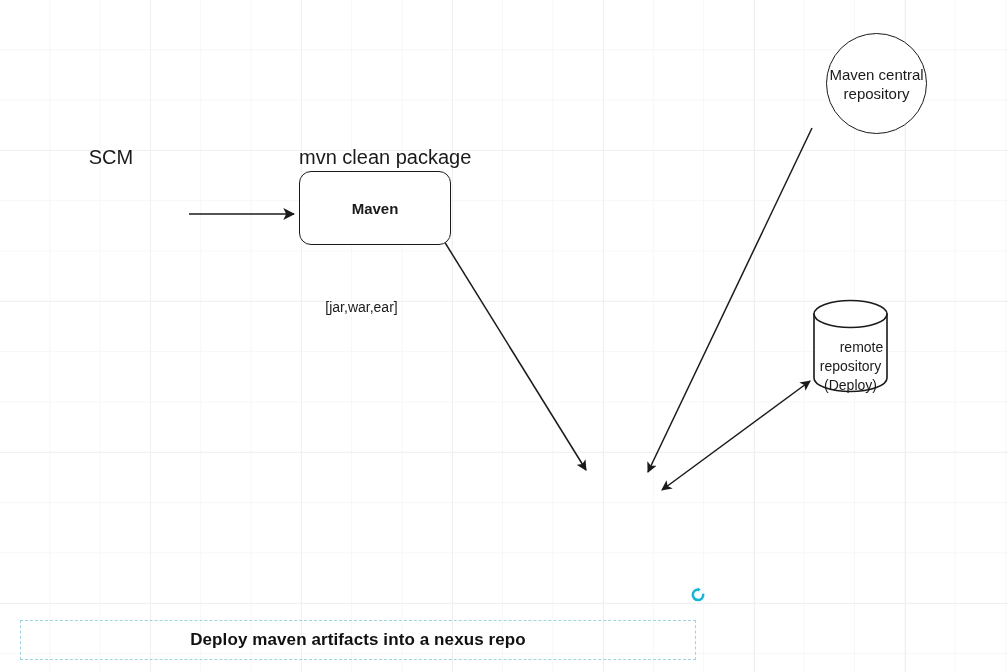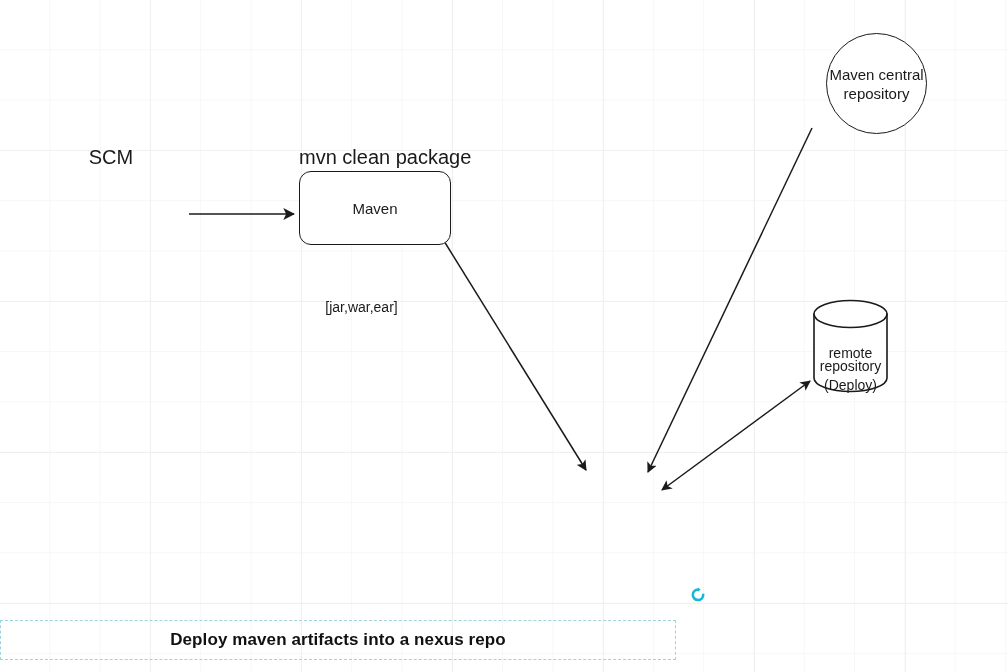--- a/index.html
+++ b/index.html
@@ -84,20 +84,21 @@
     pointer-events: none;
   }
   .caption-box {
     position: absolute;
     border: 1.5px dashed #9ed3e0;
     box-sizing: border-box;
     display: flex;
     align-items: center;
     justify-content: center;
     background: transparent;
+    margin-left: 20px;
   }
   .caption-box span {
     font-size: 17px;
     font-weight: bold;
     color: #111111;
     letter-spacing: 0.1px;
   }
   .refresh-icon {
     position: absolute;
     width: 16px;
@@ -131,35 +132,35 @@
       <path d="M 814 314 L 814 378 A 36.5 13.5 0 0 0 887 378 L 887 314 Z" fill="#ffffff" stroke="#1a1a1a" stroke-width="1.6"></path>
       <ellipse cx="850.5" cy="314" rx="36.5" ry="13.5" fill="#ffffff" stroke="#1a1a1a" stroke-width="1.6"></ellipse>
     </g>
   </svg>
 
   <div class="free-label" style="left:36px; top:148px; width:150px;">SCM</div>
 
 
   <div class="free-label" style="left:299px; top:148px; width:150px;">mvn clean package</div>
 
-  <div class="rect-node" style="left:299px; top:171px; width:150px; height:72px;">
+  <div class="rect-node" style="left:299px; top:171px; width:150px; height:72px;font-weight:bold;">
     <span>Maven</span>
   </div>
 
   <div class="free-label" style="left:299px; top:250px; width:125px; font-size:14px;margin-top:48px;">[jar,war,ear]</div>
 
   <div class="circle-node" style="left:826px; top:33px; width:99px; height:99px;">
     <span>
       <span>Maven central</span><br>
       <span>repository</span>
     </span>
   </div>
 
   <div class="cyl-wrap" style="left:813px; top:300px; width:75px; height:92px;">
-    <div class="cyl-text" style="top:44px;">remote</div>
+    <div class="cyl-text" style="top:38px;padding-left:11px;">remote</div>
     <div class="cyl-text" style="top:57px;">repository</div>
     <div class="cyl-text" style="top:76px;">(Deploy)</div>
   </div>
 
 
   <svg class="refresh-icon" style="left:690px; top:587px;" viewBox="0 0 16 16" xmlns="http://www.w3.org/2000/svg">
     <path d="M 8 2.6 A 5.2 5.2 0 1 0 13.2 7.8" fill="none" stroke="#17b6d6" stroke-width="2.6" stroke-linecap="round"></path>
     <path d="M 8 0.4 L 8 4.8 L 10.6 2.6 Z" fill="#17b6d6"></path>
   </svg>
 

